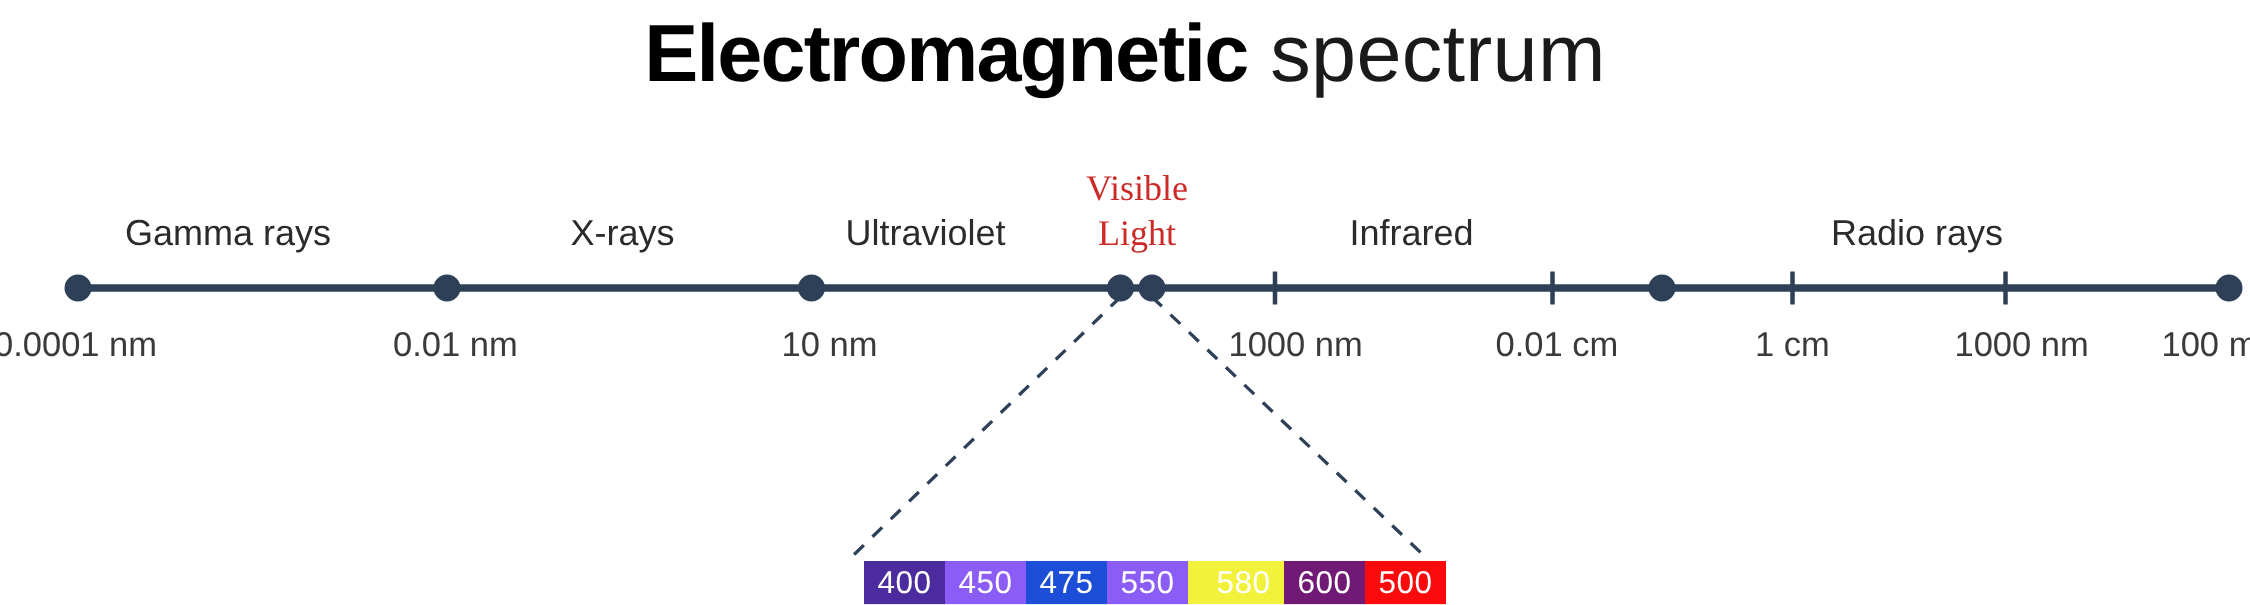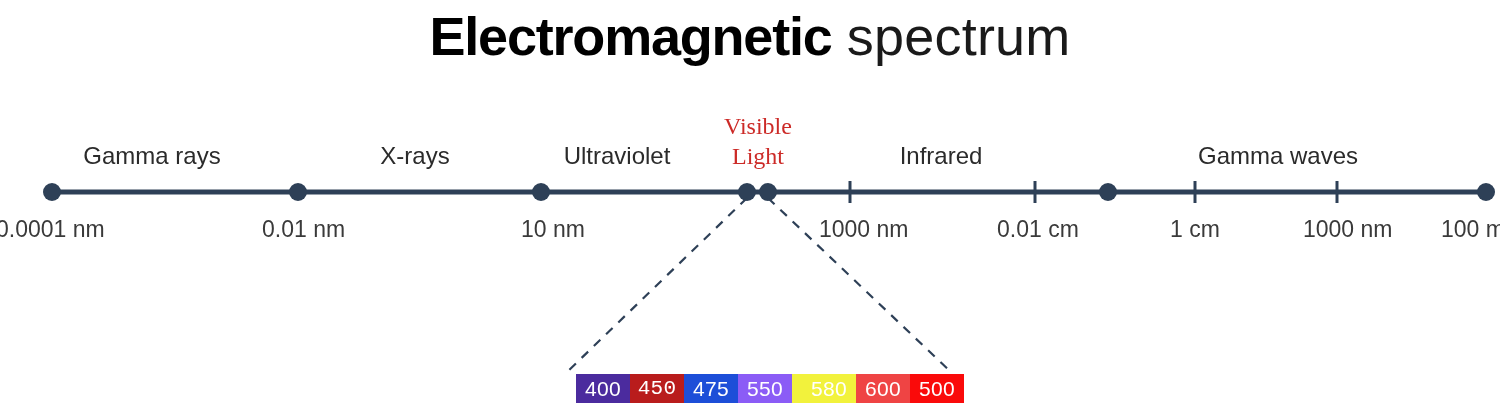--- a/index.html
+++ b/index.html
@@ -146,39 +146,39 @@
 
 <div class="band-label" style="left:617px; top:141px;">Ultraviolet</div>
 
 <div class="band-label visible-light" style="left:758px; top:111px;font-family:Liberation Serif, serif;">
   <div>Visible</div>
   <div>Light</div>
 </div>
 
 <div class="band-label" style="left:941px; top:141px;">Infrared</div>
 
-<div class="band-label" style="left:1278px; top:141px;">Gamma waves</div>
+<div class="band-label" style="left:1278px; top:141px;">Radio rays</div>
 
 <div class="tick-label" style="left:-4px; top:216px;">0.0001 nm</div>
 
 <div class="tick-label" style="left:262px; top:216px;">0.01 nm</div>
 
 <div class="tick-label" style="left:521px; top:216px;">10 nm</div>
 
 <div class="tick-label" style="left:819px; top:216px;">1000 nm</div>
 
 <div class="tick-label" style="left:997px; top:216px;">0.01 cm</div>
 
 <div class="tick-label" style="left:1170px; top:216px;">1 cm</div>
 
 <div class="tick-label" style="left:1303px; top:216px;">1000 nm</div>
 
 <div class="tick-label" style="left:1441px; top:216px;">100 m</div>
 
 <div id="color-bar">
   <div class="color-seg" style="background:#4b2b9e;">400</div>
-  <div class="color-seg" style="background:#b91c1c;font-family:Liberation Mono, monospace;">450</div>
+  <div class="color-seg" style="background:#8b5cf6;">450</div>
   <div class="color-seg" style="background:#1d4ed8;">475</div>
   <div class="color-seg" style="background:#8b5cf6;">550</div>
   <div class="color-seg" style="background:#f2f23c;padding-left:10px;">580</div>
-  <div class="color-seg" style="background:#ef4444;">600</div>
+  <div class="color-seg" style="background:#701a75;">600</div>
   <div class="color-seg" style="background:#fa0a0a;">500</div>
 </div>
 
 </body></html>

